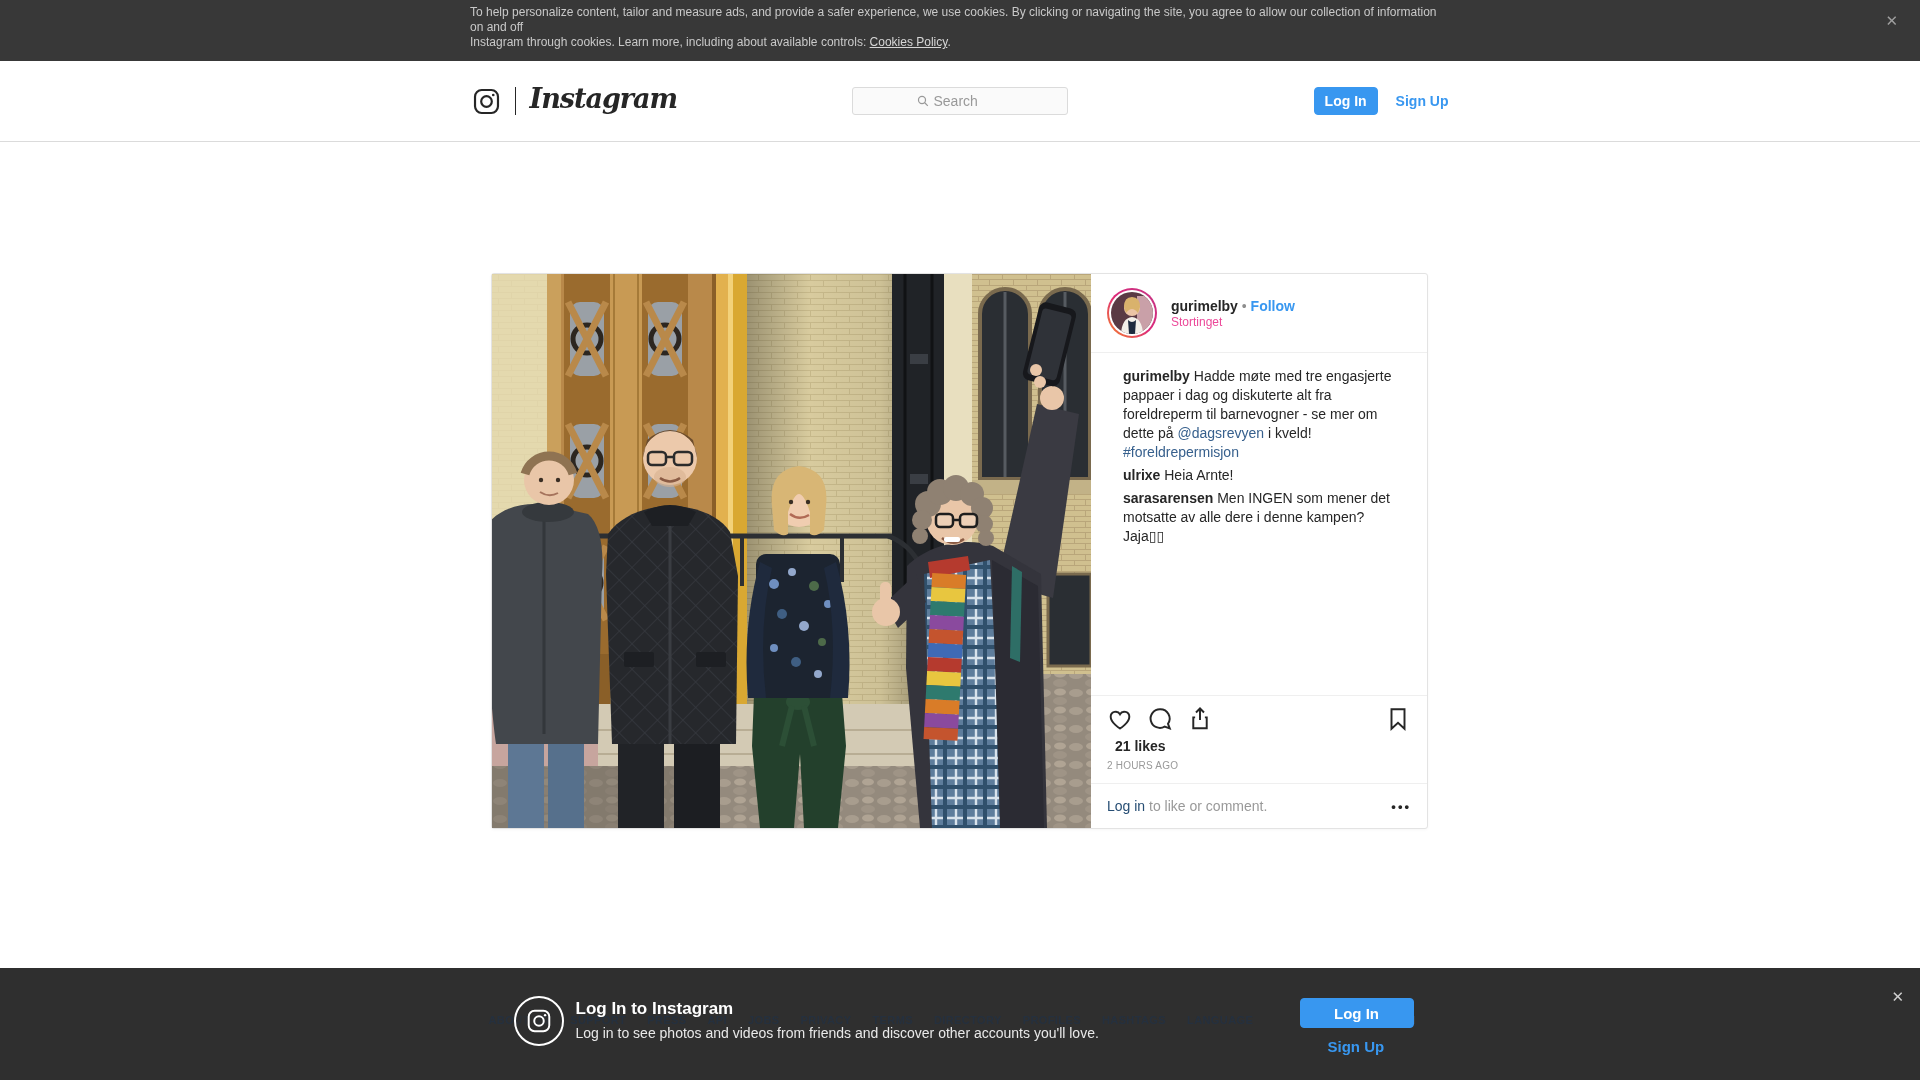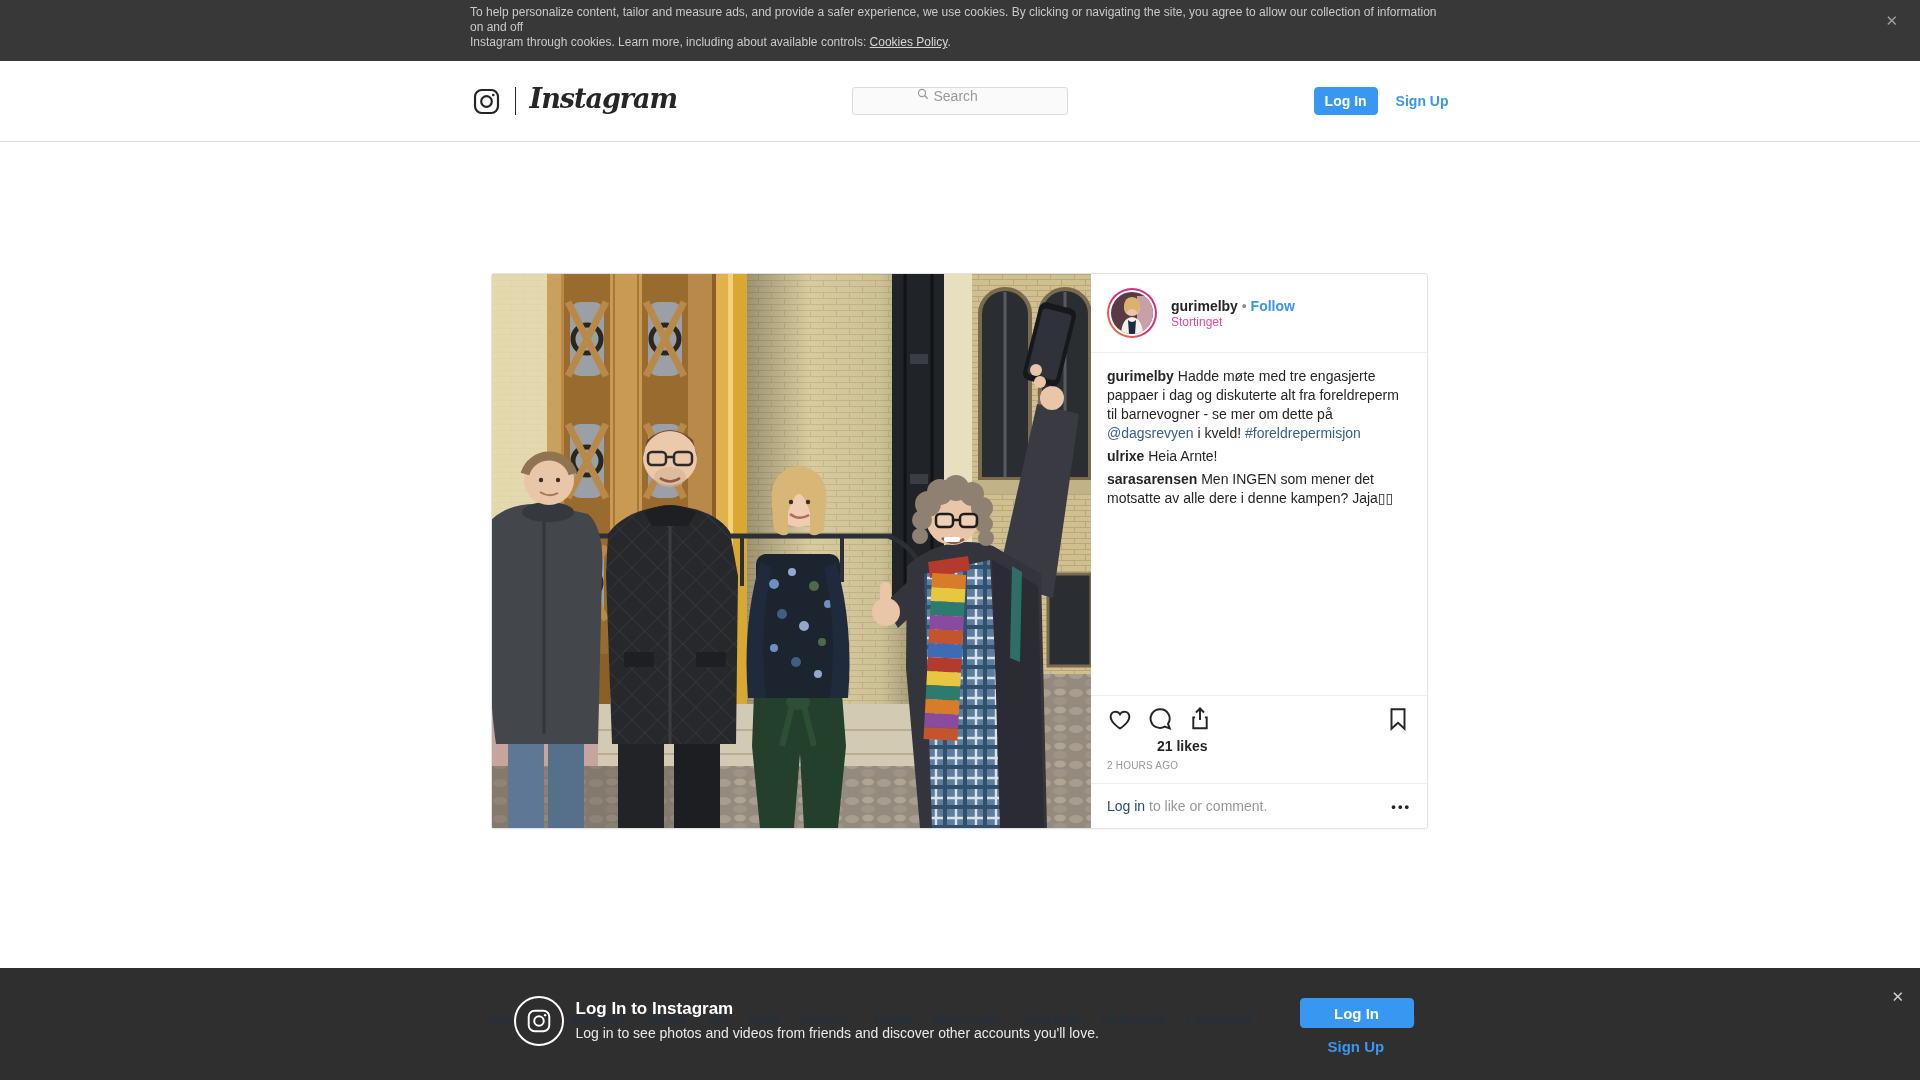--- a/index.html
+++ b/index.html
@@ -11,49 +11,49 @@
   .cookie-banner .txt { width:980px; margin:0 auto; padding-top:5px; text-align:left; line-height:15px; }
   .cookie-banner a { color:#d6d6d6; text-decoration:underline; cursor:pointer; }
   .cookie-close { position:absolute; right:22px; top:12px; color:#9f9f9f; font-size:15px; cursor:pointer; }
 
   
   .site-header { position:absolute; top:61px; left:0; width:100%; height:81px; background:#fff; border-bottom:1px solid #dbdbdb; }
   .header-inner { position:relative; width:977px; height:100%; margin:0 auto; display:flex; align-items:center; }
   .brand { display:flex; align-items:center; gap:14px; color:#262626; }
   .brand .sep { width:1px; height:28px; background:#262626; }
   .wordmark { font-family:"DejaVu Serif", serif; font-style:italic; font-weight:600; font-size:27px; letter-spacing:-1px; color:#262626; line-height:1; padding-bottom:6px; cursor:pointer; }
-  .searchbox { position:absolute; left:50%; top:50%; transform:translate(-50%,-50%); width:216px; height:28px; background:#fafafa; border:1px solid #dbdbdb; border-radius:3px; display:flex; align-items:flex-start; justify-content:center; gap:5px; color:#999; }
+  .searchbox { position:absolute; left:50%; top:50%; transform:translate(-50%,-50%); width:216px; height:28px; background:#fafafa; border:1px solid #dbdbdb; border-radius:3px; display:flex; align-items:center; justify-content:center; gap:5px; color:#999; }
   .searchbox input { border:0; outline:0; background:transparent; font-size:14px; color:#262626; width:70px; font-family:inherit; }
   .searchbox input::placeholder { color:#999; }
   .auth { margin-left:auto; display:flex; align-items:center; gap:18px; }
   .btn-blue { background:#3897f0; border:1px solid #3897f0; color:#fff; font-weight:bold; font-size:14px; border-radius:4px; padding:5px 10px; cursor:pointer; font-family:inherit; }
   .link-blue { color:#3897f0; font-weight:bold; font-size:14px; cursor:pointer; }
 
   
   .post-card { position:absolute; left:491px; top:273px; width:937px; height:556px; background:#fff; border:1px solid #e3e3e3; border-radius:3px; display:flex; box-shadow:0 1px 3px rgba(0,0,0,.04); }
   .photo { width:599px; height:554px; flex:0 0 599px; background:#d8cb9e; overflow:hidden; }
   .panel { flex:1; display:flex; flex-direction:column; min-width:0; }
   .panel-header { display:flex; align-items:center; gap:14px; padding:14px 16px; }
   .avatar-ring { width:50px; height:50px; border-radius:50%; padding:2px; background:linear-gradient(45deg,#f58529,#dd2a7b,#c13584); cursor:pointer; }
   .avatar-ring .gap { width:100%; height:100%; border-radius:50%; background:#fff; padding:2px; }
   .avatar-ring .pic { width:100%; height:100%; border-radius:50%; overflow:hidden; display:block; }
   .ph-user { font-size:14px; line-height:18px; color:#262626; }
   .ph-user b { cursor:pointer; }
   .ph-dot { color:#8e8e8e; }
   .ph-loc { font-size:12px; color:#ec4899; cursor:pointer; }
   .divider { height:1px; background:#efefef; }
-  .comments { flex:1; padding:14px 16px; font-size:14px; line-height:19px; color:#262626; overflow:hidden; }
+  .comments { flex:1; padding:14px 32px; font-size:14px; line-height:19px; color:#262626; overflow:hidden; }
   .caption { margin-bottom:4px; }
   .comment { margin-top:4px; }
   .comments b { cursor:pointer; }
   .cap-link { color:#37608d; cursor:pointer; }
   .icon-row { display:flex; align-items:center; gap:14px; padding:10px 16px 6px; color:#262626; }
   .icon-row .ic { cursor:pointer; display:flex; }
   .icon-row .save { margin-left:auto; }
-  .likes { padding:0 24px; font-weight:bold; font-size:14px; color:#262626;margin-left:42px; }
+  .likes { padding:0 24px; font-weight:bold; font-size:14px; color:#262626; }
   .timestamp { padding:6px 16px 12px; font-size:10px; letter-spacing:.2px; color:#999; }
   .panel-footer { display:flex; align-items:center; padding:14px 16px; font-size:14px; color:#999; }
   .login-dark { color:#274e74; cursor:pointer; }
   .more-dots { margin-left:auto; color:#262626; font-size:13px; font-weight:bold; letter-spacing:2px; cursor:pointer; }
 
   
   .page-footer { position:absolute; left:0; bottom:0; width:100%; height:112px; background:#2f2f2f; }
   .footer-inner { position:relative; width:955px; height:100%; margin:0 auto; }
   .f-links { position:absolute; left:6px; top:46px; display:flex; gap:21px; font-size:11px; font-weight:bold; letter-spacing:.4px; color:#25303e; white-space:nowrap; }
   .f-links span { cursor:pointer; }

